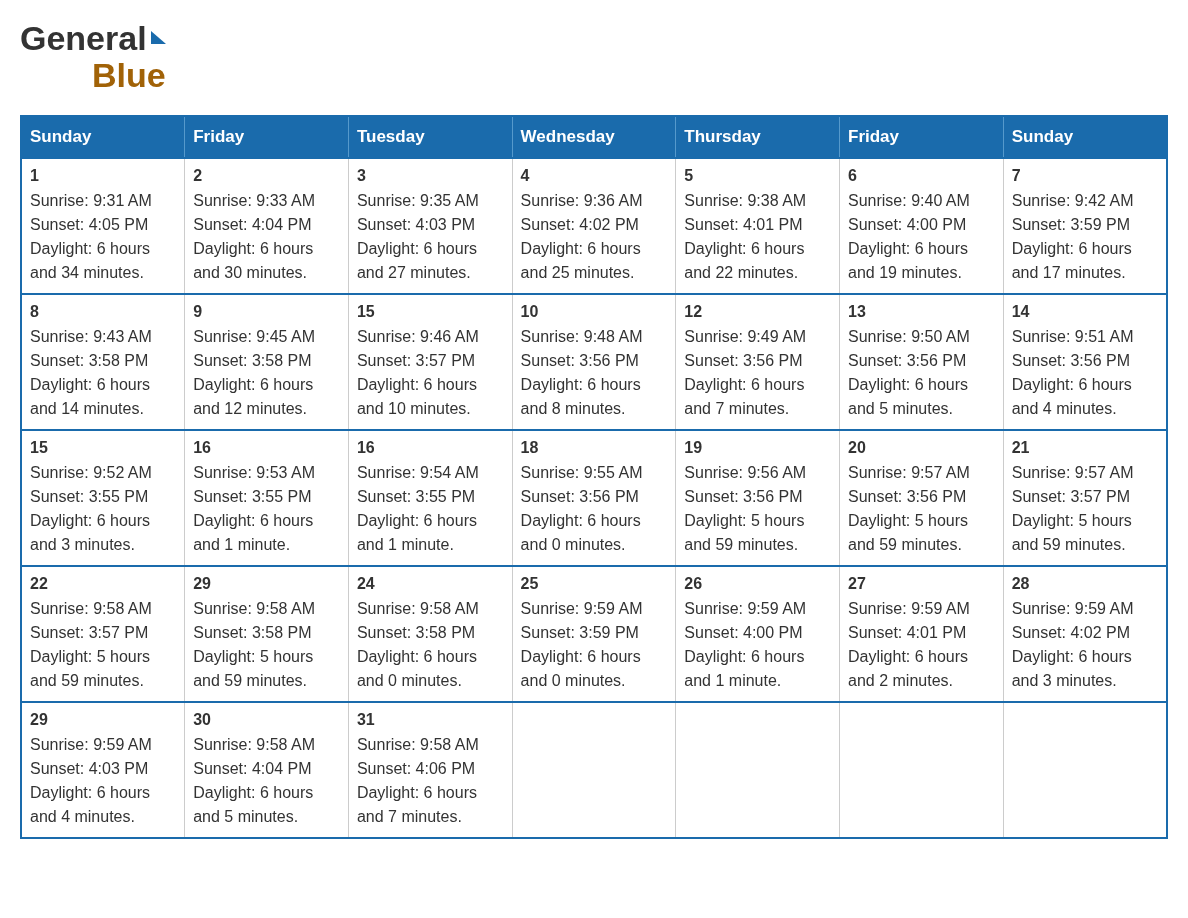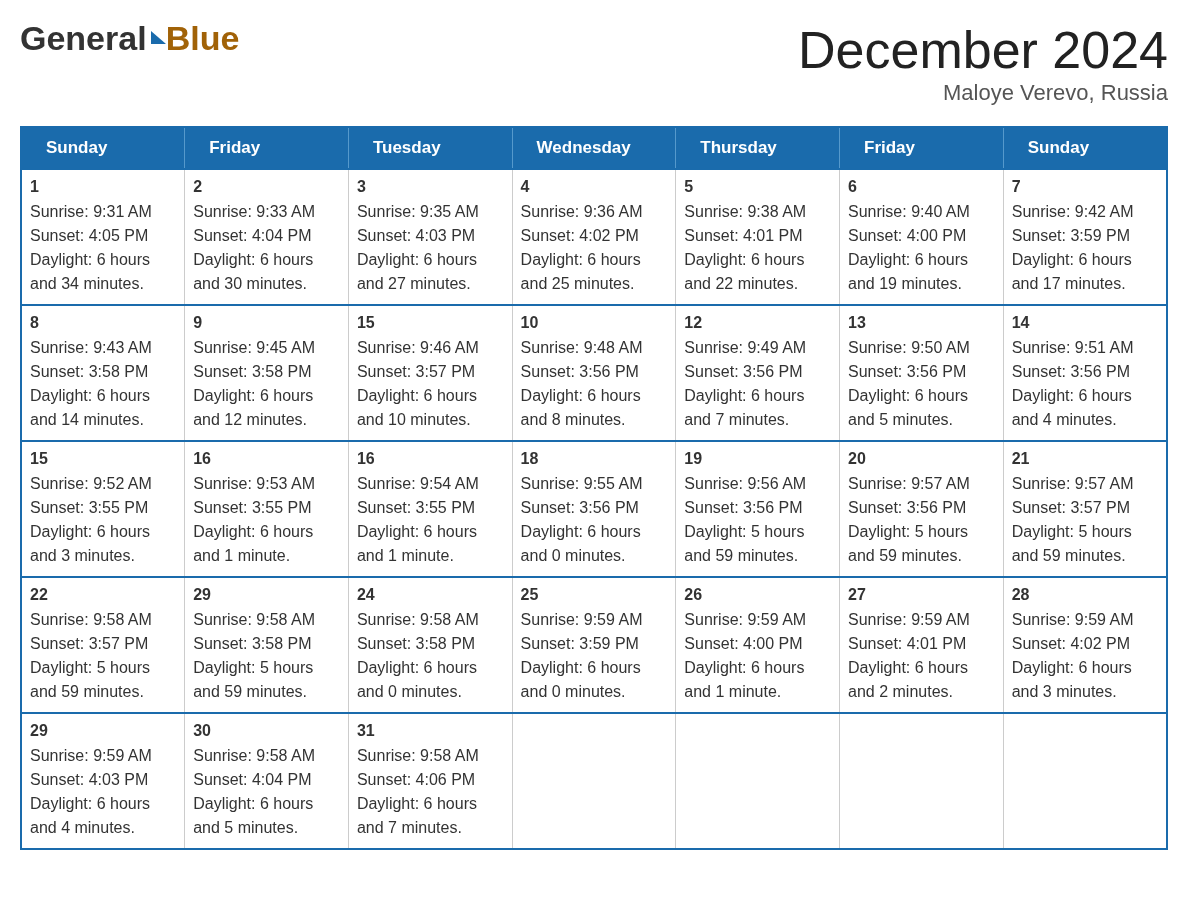--- a/index.html
+++ b/index.html
@@ -11,20 +11,21 @@
       padding: 20px;
     }
     .header {
       display: flex;
       justify-content: space-between;
       align-items: flex-start;
       margin-bottom: 20px;
     }
     .logo {
       display: flex;
+      flex-direction: column;
       align-items: flex-end;
     }
     .title-area {
       text-align: right;
     }
     .month-title {
       font-size: 52px;
       font-weight: normal;
       color: #222;
     }
@@ -37,21 +38,21 @@
       border-collapse: collapse;
       border: 2px solid #1a6bac;
     }
     .calendar thead tr {
       background-color: #1a6bac;
     }
     .calendar thead th {
       color: #fff;
       font-size: 17px;
       font-weight: bold;
-      padding: 10px 24px;
+      padding: 10px 8px;
       text-align: left;
       border-right: 1px solid #5599cc;
       width: calc(100% / 7);
     }
     .calendar thead th:last-child {
       border-right: none;
     }
     .calendar tbody tr {
       border-top: 2px solid #1a6bac;
     }
@@ -101,24 +102,20 @@
 
 <div class="header">
   <div class="logo">
     <div class="logo-row1">
       General<span style="display:inline-block;width:0;height:0;border-top:13px solid transparent;border-bottom:0px solid transparent;border-left:15px solid #1a6bac;margin-left:4px;vertical-align:middle;position:relative;top:-4px;"></span>
     </div>
     <div class="logo-row2">
       Blue
     </div>
   </div>
-  <div class="title-area">
-    <div class="month-title">December 2024</div>
-    <div class="location">Maloye Verevo, Russia</div>
-  </div>
 </div>
 
 <table class="calendar">
   <thead>
     <tr>
     <th>Sunday</th>
         <th>Friday</th>
         <th>Tuesday</th>
         <th>Wednesday</th>
         <th>Thursday</th>

